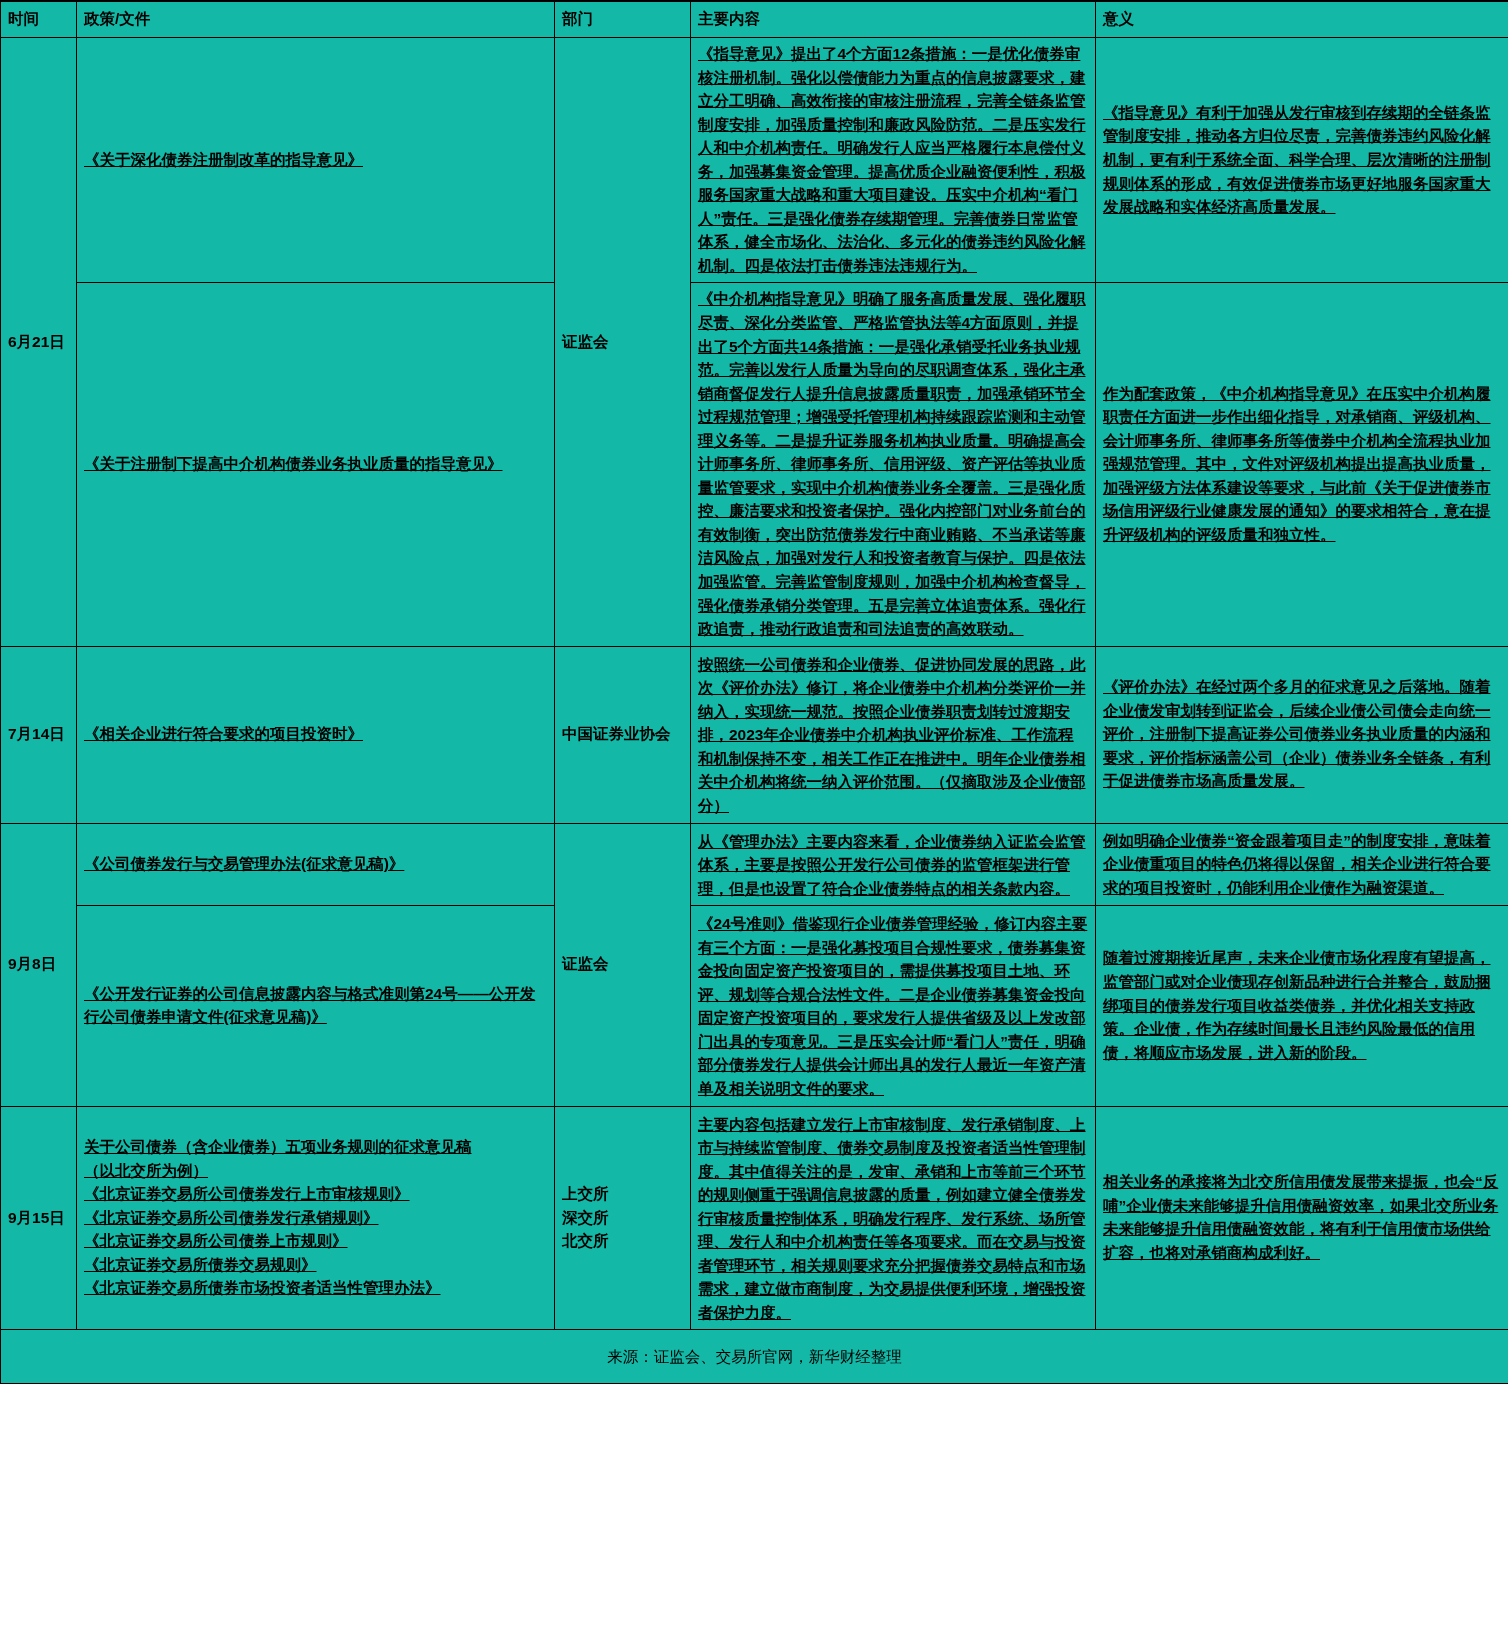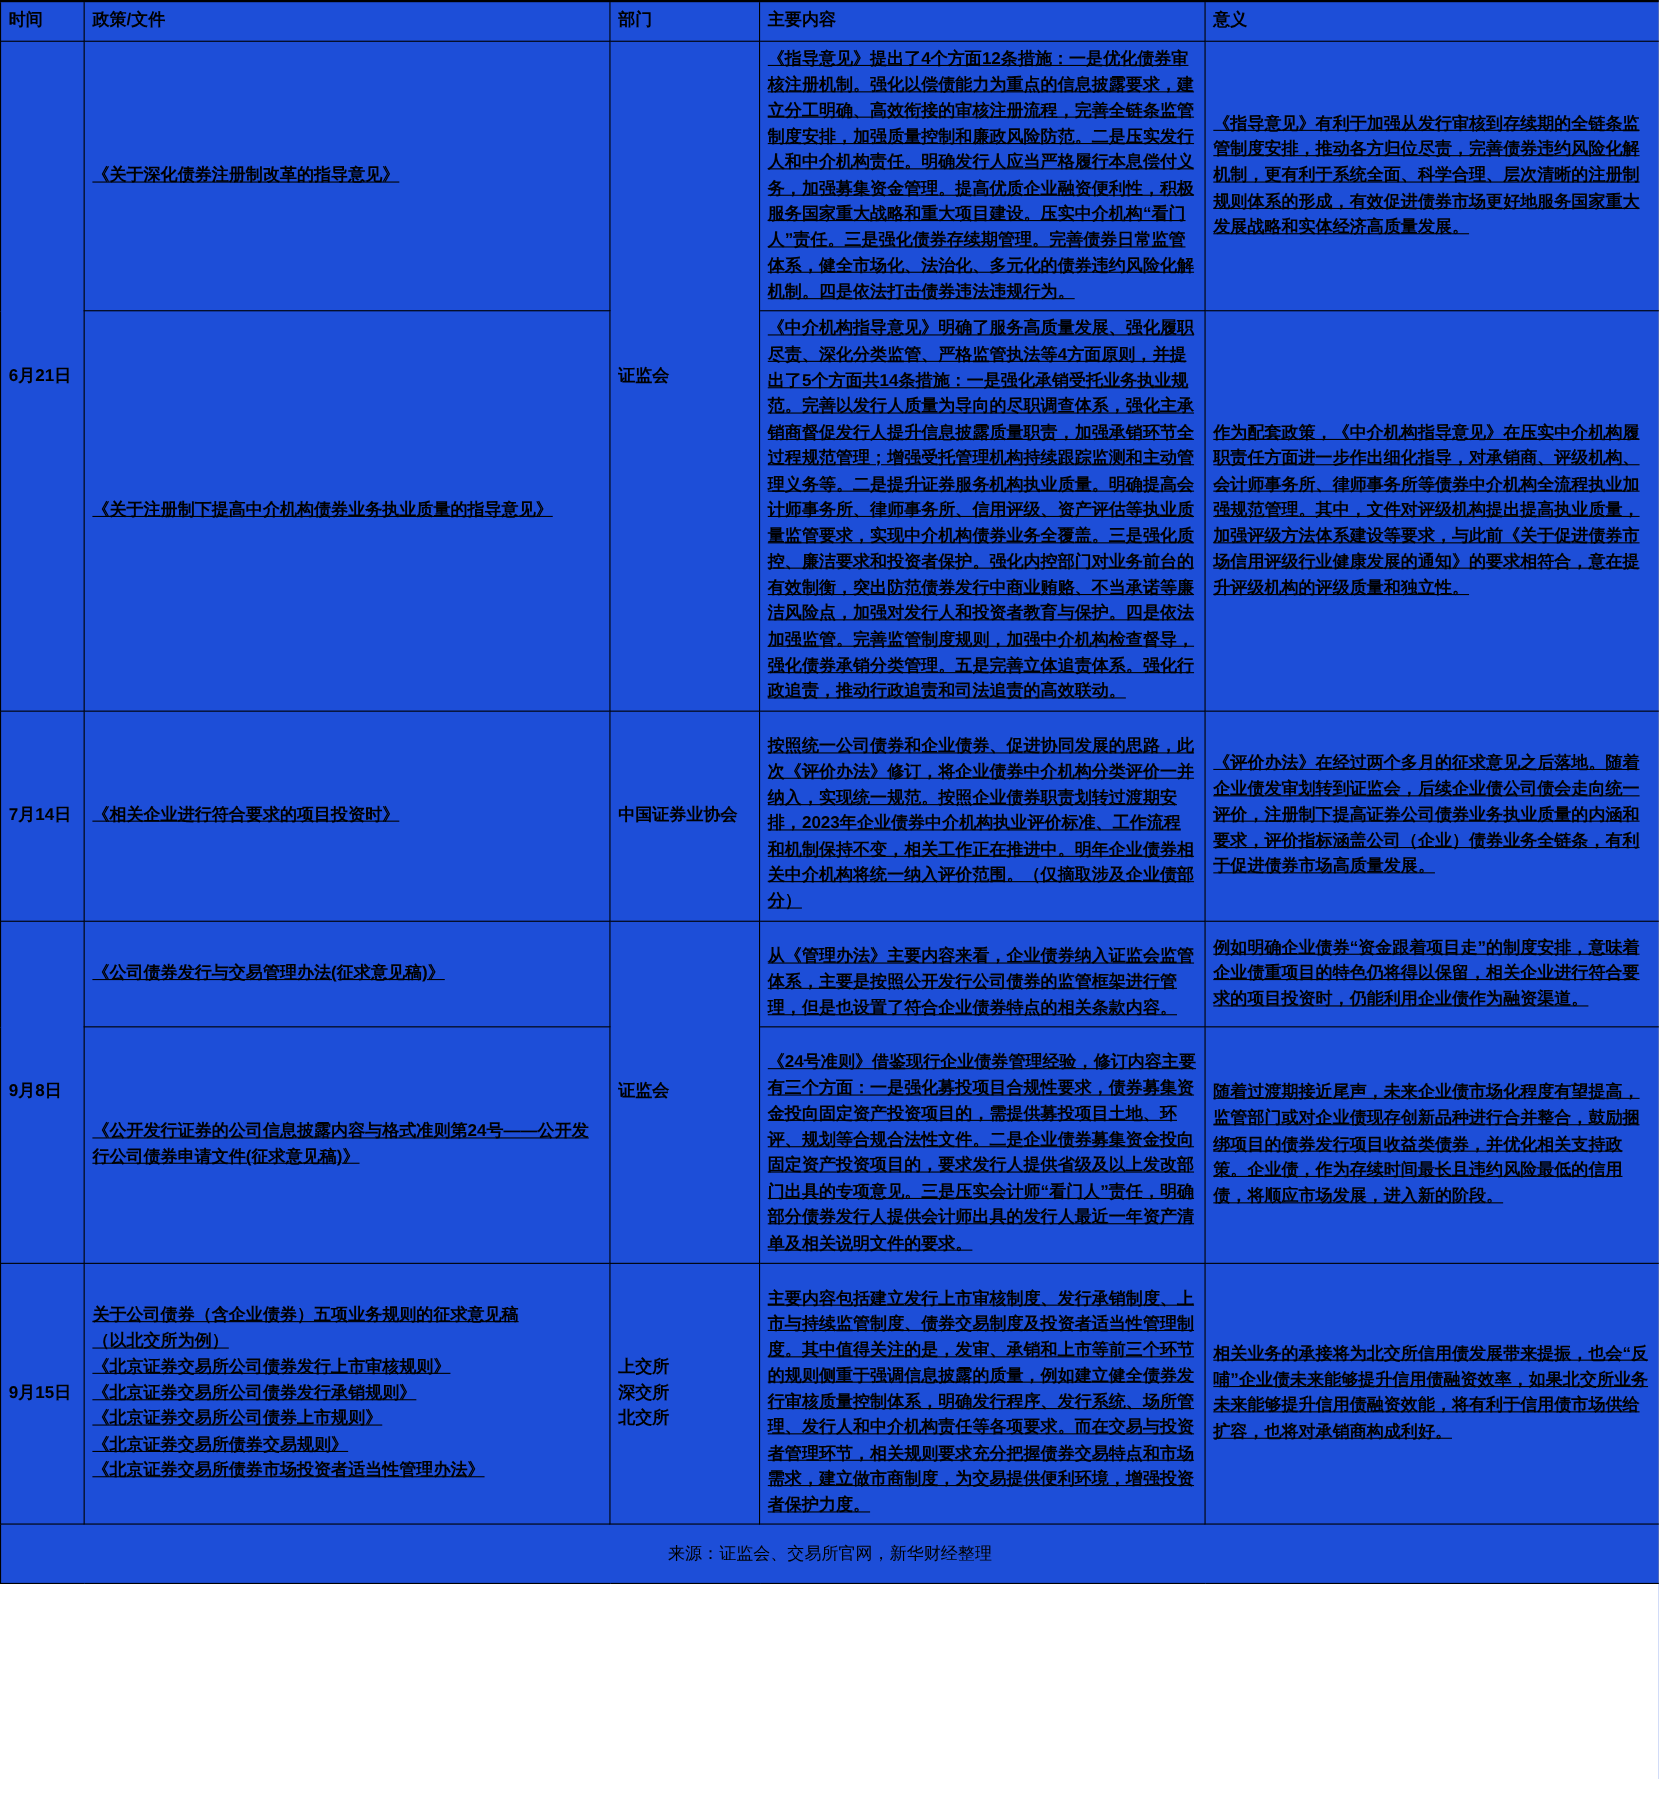--- a/index.html
+++ b/index.html
@@ -7,21 +7,21 @@
     padding: 0;
     background: #ffffff;
   }
   body {
     font-family: "Liberation Sans", "DejaVu Sans", sans-serif;
     color: #000000;
   }
   .sheet {
     width: 1508px;
     box-sizing: border-box;
-    background: #1d4ed8;
+    background: #14b8a6;
     padding: 0;
   }
   table.policy-table {
     border-collapse: collapse;
     table-layout: fixed;
     width: 1508px;
     border-top: 2px solid #000;
     border-left: 1px solid #000;
     border-right: 1px solid #000;
     border-bottom: 1px solid #000;
@@ -76,21 +76,21 @@
   td.content-cell,
   td.signif-cell {
     text-align: justify;
     text-align-last: left;
     vertical-align: middle;
     padding-left: 9px;
     padding-right: 7px;
     text-decoration: underline;
   }
   td.content-cell { vertical-align: top; padding-top: 7px; }
-  td.content-cell.v-mid { vertical-align: middle; padding-top: 20px; }
+  td.content-cell.v-mid { vertical-align: middle; padding-top: 6px; }
   td.signif-cell { vertical-align: middle; }
   tr.source-row td {
     text-align: center;
     vertical-align: middle;
     height: 44px;
     font-size: 15.5px;
     font-weight: normal;
     border-top: 1px solid #000;
   }
 </style>

